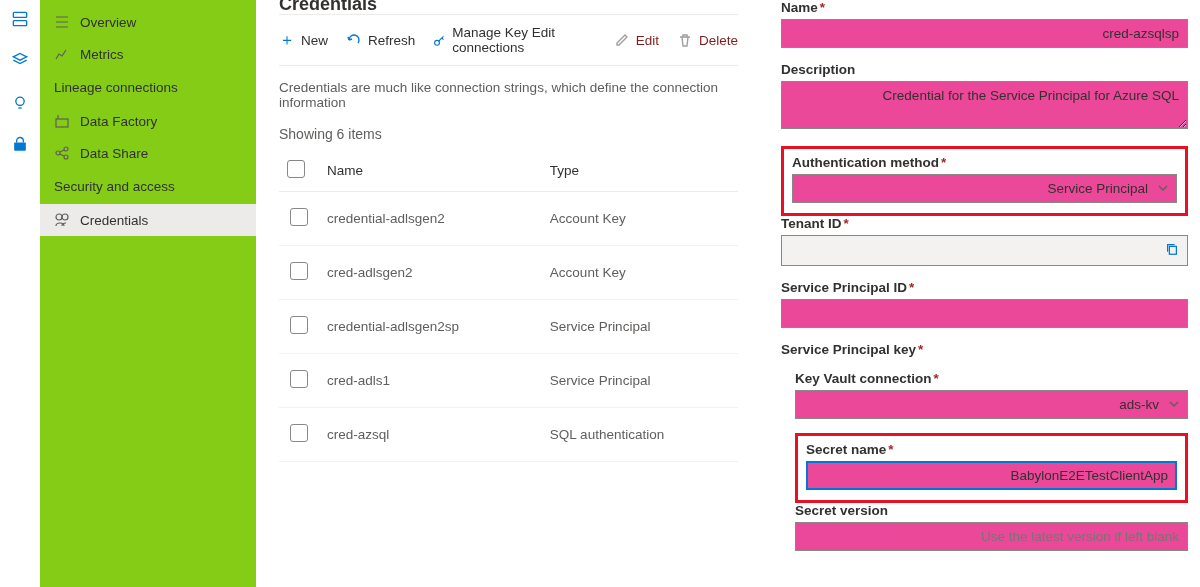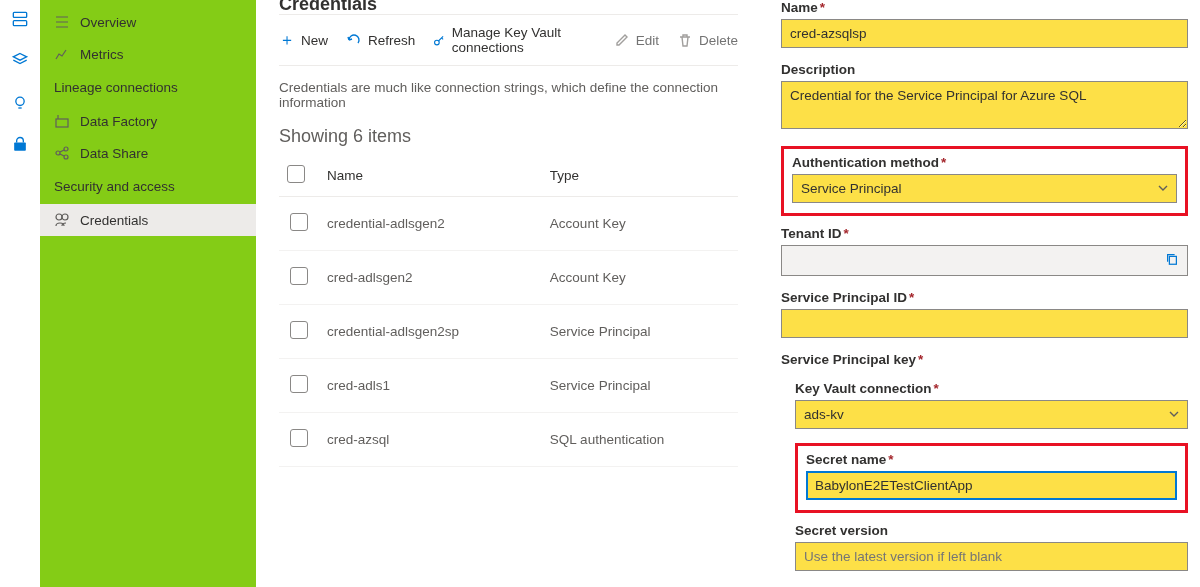--- a/index.html
+++ b/index.html
@@ -18,48 +18,48 @@
   .vnav-item { display:flex; align-items:center; gap:10px; padding:8px 14px; cursor:pointer; color:#323130; font-size:13.5px; }
   .vnav-item.heading { color:#323130; font-weight:400; padding:10px 14px 10px 14px; cursor:default; }
   .vnav-item .nicon { width:16px; height:16px; display:inline-block; flex-shrink:0; }
   .vnav-item.selected { background:#edebe9; font-weight:400; }
 
   
   .main { flex:1; position:relative; padding:0 22px; min-width:0; }
   .title-cut { color:#323130; font-size:18px; font-weight:600; position:absolute; top:-6px; left:22px; }
   .toolbar { display:flex; align-items:center; gap:18px; border-top:1px solid #edebe9; border-bottom:1px solid #edebe9; padding:10px 0; margin-top:14px;}
   .tbtn { display:flex; align-items:center; gap:6px; cursor:pointer; color:#323130; font-size:13.5px; }
-  .tbtn.disabled { color:#737373; cursor:default;text-align:center; }
+  .tbtn.disabled { color:#7f1d1d; cursor:default;text-align:center; }
   .tbtn .ticon { width:16px; height:16px; display:inline-flex; align-items:center; justify-content:center; }
   .desc { color:#605e5c; font-size:13.5px; margin:14px 0 16px 0; }
-  .count { color:#605e5c; font-size:18px; margin-bottom:8px; }
+  .count { color:#605e5c; font-size:14px; margin-bottom:8px; }
 
   table.grid { width:100%; border-collapse:collapse; }
   table.grid th { text-align:left; font-weight:400; color:#323130; padding:10px 8px; border-bottom:1px solid #edebe9; font-size:13.5px; }
   table.grid td { padding:16px 8px; border-bottom:1px solid #f3f2f1; color:#605e5c; font-size:13.5px; }
   .chkcell { width:40px; text-align:center; }
   .chk { width:18px; height:18px; border:1px solid #8a8886; border-radius:3px; display:inline-block; background:#fff; }
 
   
   .form { width:440px; padding:0 12px 24px 20px; border-left:1px solid #ffffff; position:relative; }
   .fgroup { margin-bottom:14px; }
   .flabel { font-size:13.5px; color:#323130; margin-bottom:4px; display:block;font-weight:bold; }
   .req { color:#a4262c; margin-left:2px; }
   .finput, .fselect, .ftextarea {
-    width:100%; padding:6px 8px; font-size:13.5px; border:1px solid #8a8886; border-radius:0; font-family:inherit; color:#323130; background:#fde047;
+    width:100%; padding:6px 8px; font-size:13.5px; border:1px solid #8a8886; border-radius:0; font-family:inherit; color:#323130; background:#ec4899;text-align:right;
   }
   .fselect { appearance:none; padding-right:28px; background-image:none; position:relative; }
   .select-wrap { position:relative; }
   .select-wrap .chev { position:absolute; right:8px; top:50%; transform:translateY(-50%); pointer-events:none; }
   .ftextarea { height:48px; resize:vertical; }
   .readonly-field { display:flex; align-items:center; gap:4px; border:1px solid #8a8886; background:#f3f2f1; padding:6px 8px; height:31px; }
   .readonly-field input { border:none; background:transparent; flex:1; font-size:13.5px; font-family:inherit; color:#323130; }
   .copy-icon { flex-shrink:0; cursor:pointer; }
 
-  .hl-red { border:3px solid #e81123; padding:6px 8px 10px 8px; margin-bottom:10px; }
+  .hl-red { border:3px solid #e81123; padding:6px 8px 10px 8px; }
   .sub-indent { padding-left:14px; }
   .focused { outline:2px solid #0078d4; outline-offset:-2px; }
 </style>
 </head>
 <body>
 
 <div class="root">
 
   <div class="icon-rail">
     <div class="rail-icon">
@@ -149,21 +149,21 @@
           </span>
         <span>Refresh</span>
       </div>
       <div class="tbtn">
         <span class="ticon">
             <svg viewBox="0 0 16 16" fill="none" stroke="#0078d4" stroke-width="1.4">
               <circle cx="5" cy="11" r="3"></circle>
               <path d="M7 9l6-6M11 5l2 2"></path>
             </svg>
           </span>
-        <span>Manage Key Vault connections</span>
+        <span>Manage Key Edit connections</span>
       </div>
       <div class="tbtn disabled">
         <span class="ticon">
             <svg viewBox="0 0 16 16" fill="none" stroke="#a19f9d" stroke-width="1.4">
               <path d="M11 3l2 2-8 8H3v-2l8-8z"></path>
             </svg>
           </span>
         <span>Edit</span>
       </div>
       <div class="tbtn disabled">

